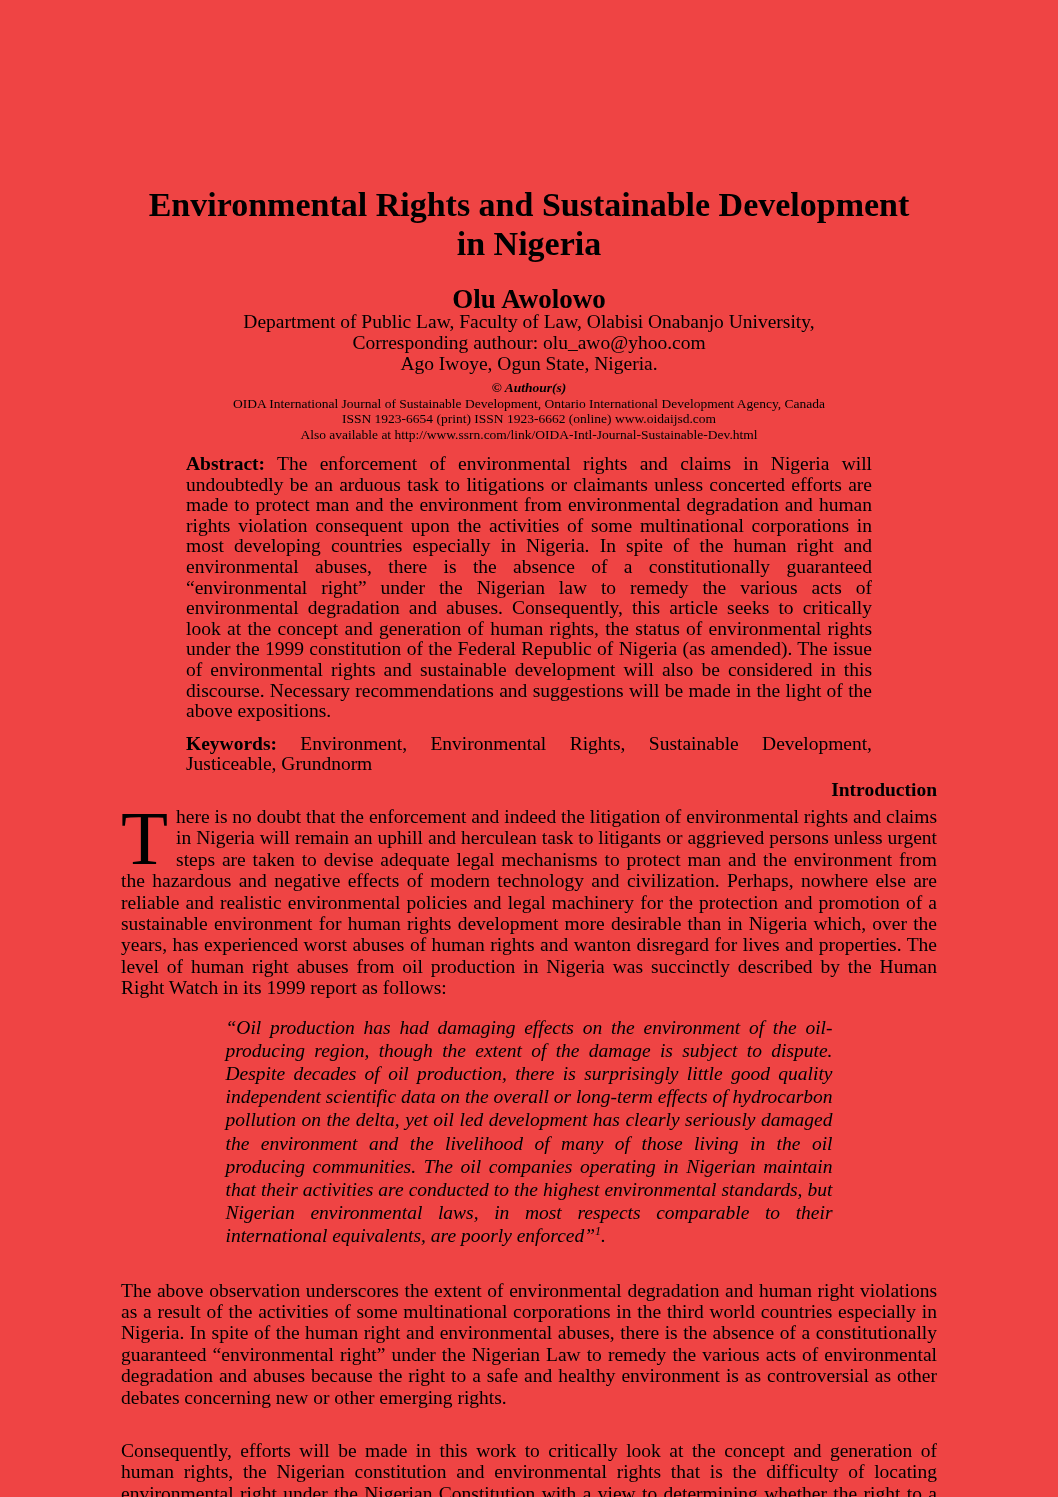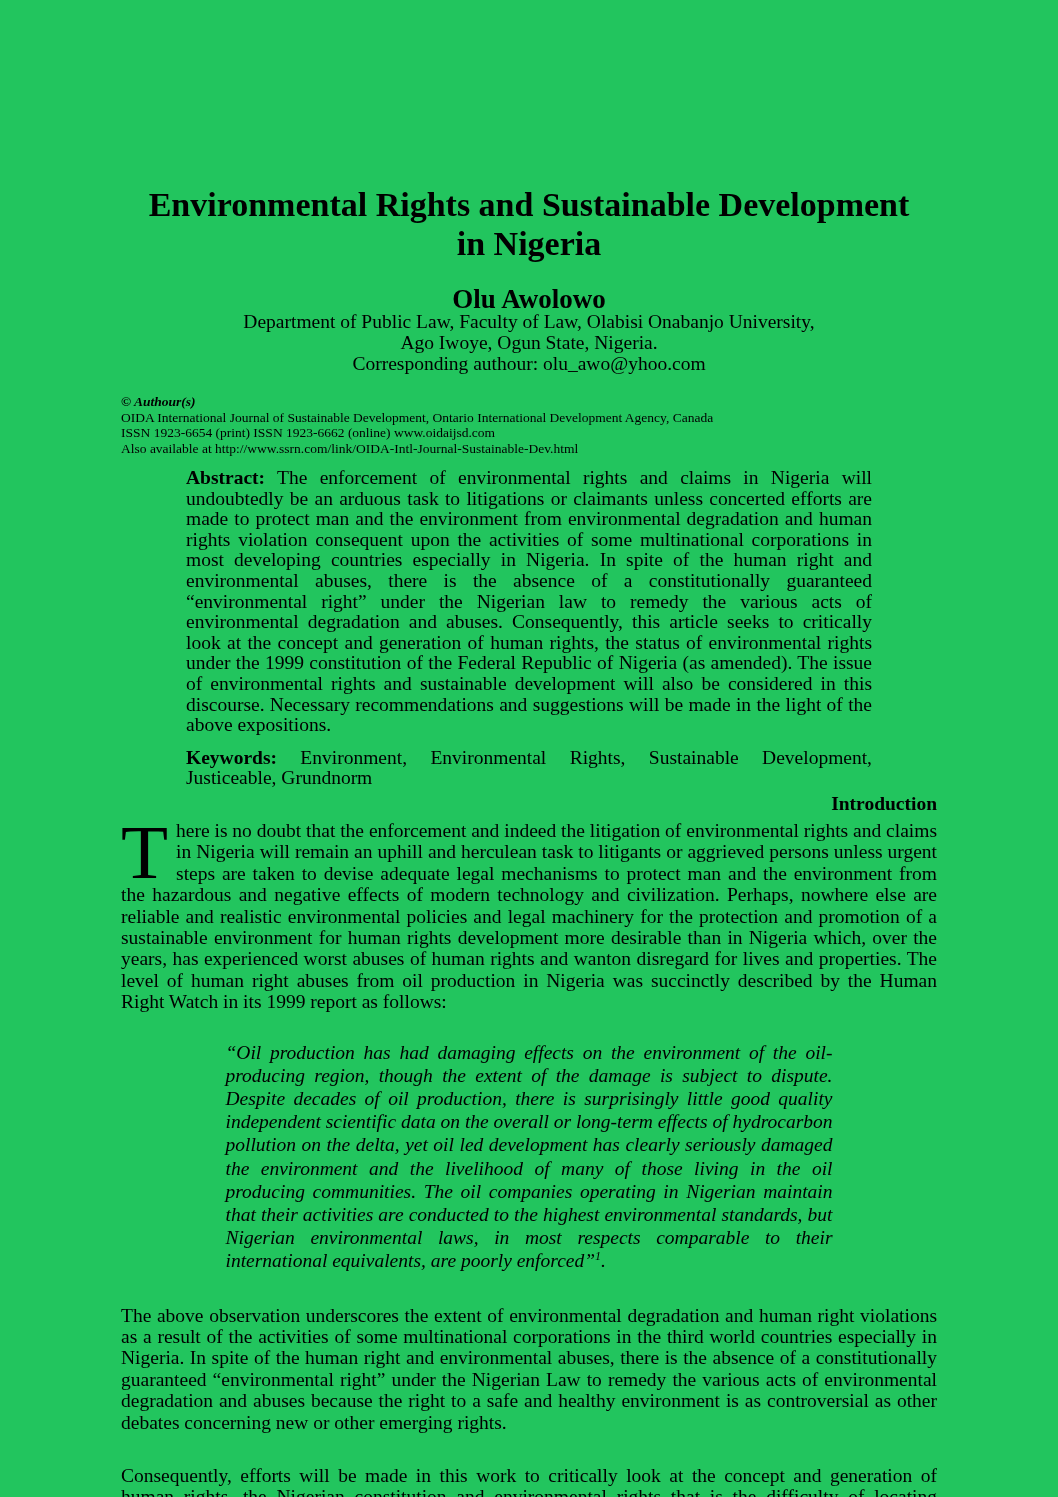--- a/index.html
+++ b/index.html
@@ -2,21 +2,21 @@
 <html><head>
 <meta charset="utf-8">
 <style>
   * { margin: 0; padding: 0; box-sizing: border-box; }
   html, body { background: #ffffff; }
   .page {
     position: relative;
     width: 1058px;
     height: 1497px;
     margin: 0 auto;
-    background: #22c55e;
+    background: #ef4444;
     color: #000000;
     font-family: "Liberation Serif", serif;
     padding: 185px 121px 0 121px;
     overflow: hidden;
   }
   .paper-title {
     text-align: center;
     font-weight: bold;
     font-size: 34px;
     line-height: 39px;
@@ -26,22 +26,22 @@
     text-align: center;
     font-size: 19.5px;
     line-height: 21px;
   }
   .author-name {
     font-weight: bold;
     font-size: 27px;
     line-height: 24px;
   }
   .journal-block {
-    margin-top: 20px;
-    text-align: left;
+    margin-top: 6px;
+    text-align: center;
     font-size: 13.5px;
     line-height: 15.5px;
   }
   .copyright-line {
     font-style: italic;
     font-weight: bold;
   }
   .abstract, .keywords {
     margin: 0 65px;
     text-align: justify;
@@ -64,21 +64,21 @@
   }
   .intro-para { margin-top: 6px; }
   .drop-cap {
     float: left;
     font-size: 77px;
     line-height: 60px;
     padding: 2px 8px 0 0;
   }
   .block-quote {
     width: 607px;
-    margin: 28px auto 0 auto;
+    margin: 17px auto 0 auto;
     text-align: justify;
     font-style: italic;
     font-size: 19.5px;
     line-height: 23.2px;
   }
   .block-quote sup {
     font-size: 12px;
     vertical-align: super;
     line-height: 0;
   }
@@ -91,22 +91,22 @@
 <div class="page">
 
   <div class="paper-title">
     <div>Environmental Rights and Sustainable Development</div>
     <div>in Nigeria</div>
   </div>
 
   <div class="author-block">
     <div class="author-name">Olu Awolowo</div>
     <div>Department of Public Law, Faculty of Law, Olabisi Onabanjo  University,</div>
+    <div>Corresponding authour:  olu_awo@yhoo.com</div>
     <div>Ago Iwoye, Ogun State, Nigeria.</div>
-    <div>Corresponding authour:  olu_awo@yhoo.com</div>
   </div>
 
   <div class="journal-block">
     <div class="copyright-line">© Authour(s)</div>
     <div>OIDA International Journal of Sustainable Development, Ontario International Development Agency, Canada</div>
     <div>ISSN 1923-6654 (print) ISSN 1923-6662 (online) www.oidaijsd.com</div>
     <div>Also available at http://www.ssrn.com/link/OIDA-Intl-Journal-Sustainable-Dev.html</div>
   </div>
 
   <p class="abstract"><b class="inline-label">Abstract:</b> <span>The enforcement of environmental rights and claims in Nigeria will undoubtedly be an arduous task to litigations or claimants unless concerted efforts are made to protect man and the environment from environmental degradation and human rights violation consequent upon the activities of some multinational corporations in most developing countries especially in Nigeria. In spite of the human right and environmental abuses, there is the absence of a constitutionally guaranteed “environmental right” under the Nigerian law to remedy the various acts of environmental degradation and abuses. Consequently, this article seeks to critically look at the concept and generation of human rights, the status of environmental rights under the 1999 constitution of the Federal Republic of Nigeria (as amended). The issue of environmental rights and sustainable development will also be considered in this discourse. Necessary recommendations and suggestions will be made in the light of the above expositions.</span></p>

